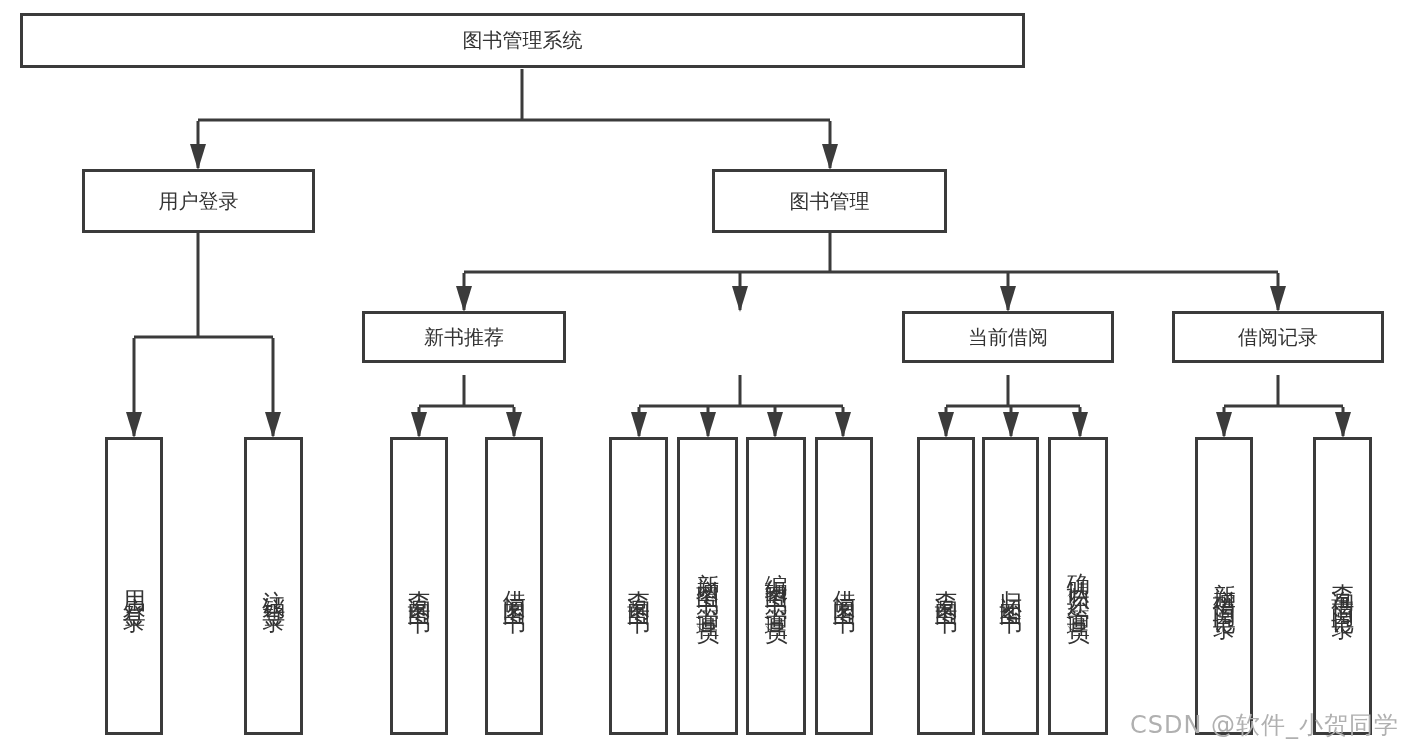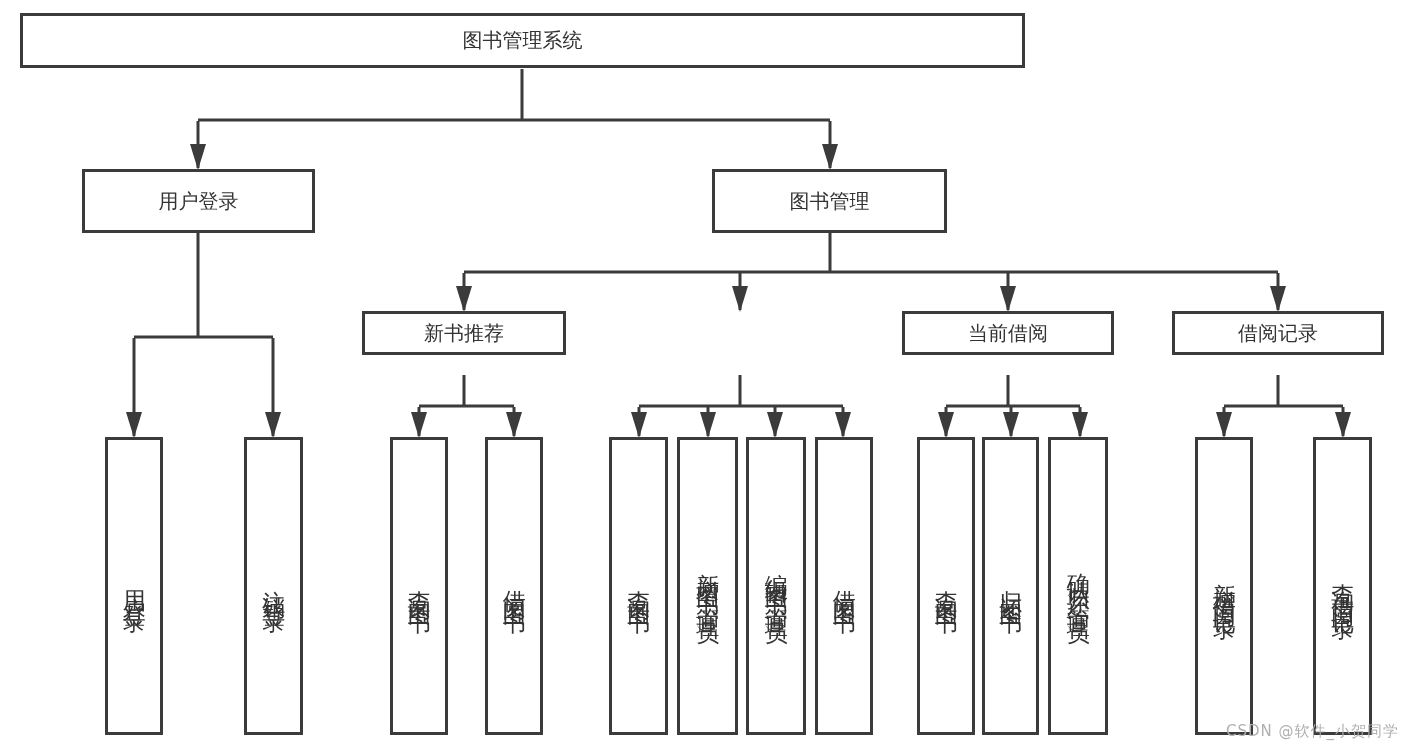--- a/index.html
+++ b/index.html
@@ -28,34 +28,34 @@
     border: 3px solid #3b3b3b;
     display: flex;
     align-items: center;
     justify-content: center;
     color: #333333;
     font-size: 20px;
     z-index: 1;
   }
   .lvl1 { top: 13px;  height: 55px; }
   .lvl2 { top: 169px; height: 64px; }
-  .lvl3 { top: 311px; height: 44px; }
+  .lvl3 { top: 311px; height: 52px; }
   .leaf { top: 437px; height: 298px; }
   .vtext {
     writing-mode: vertical-rl;
     letter-spacing: 7px;
     font-size: 23px;
     line-height: 1.1;
     color: #333333;
   }
   .watermark {
     position: absolute;
     right: 6px;
     bottom: 6px;
-    font-size: 15px;
+    font-size: 24px;
     color: #b0b0b0;
     letter-spacing: 1px;
     z-index: 3;
     white-space: nowrap;
   }
 </style>
 </head>
 <body>
 
 <div class="stage">

